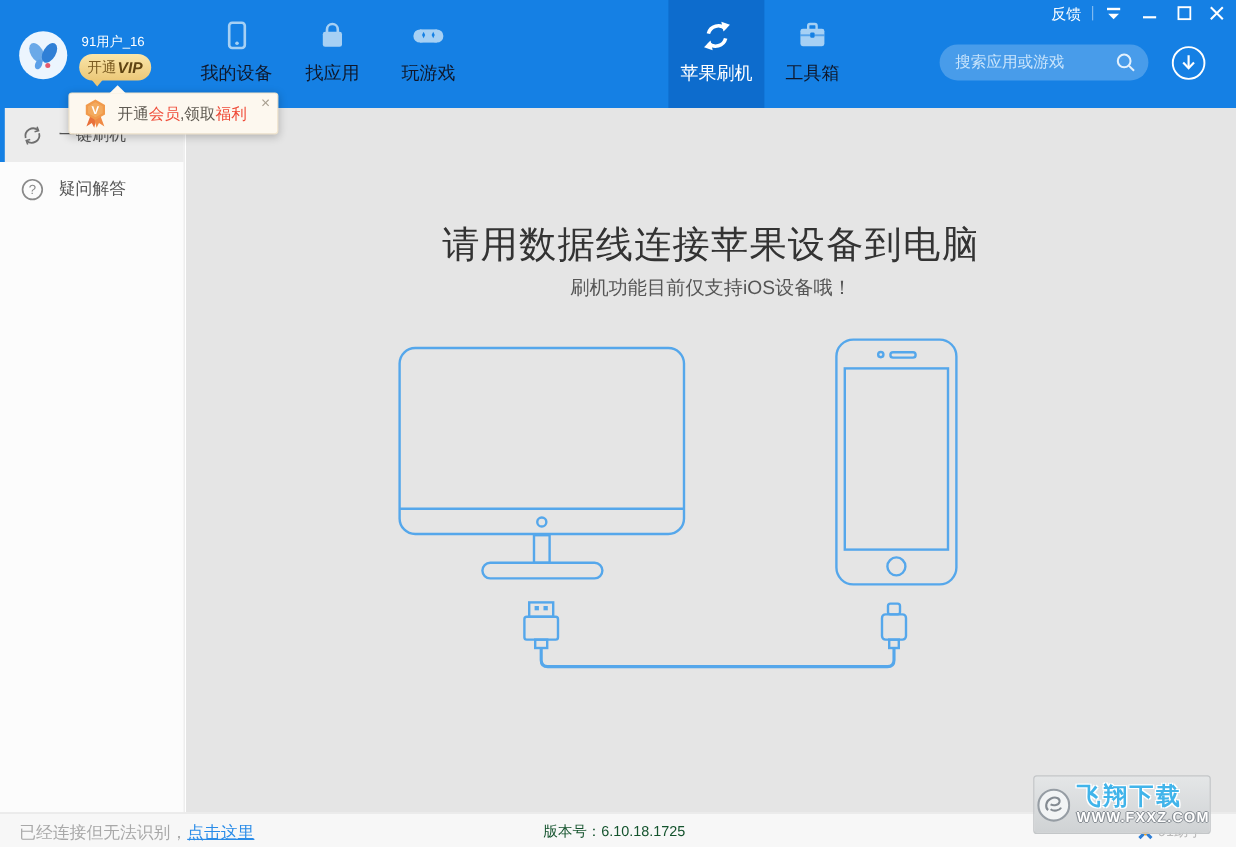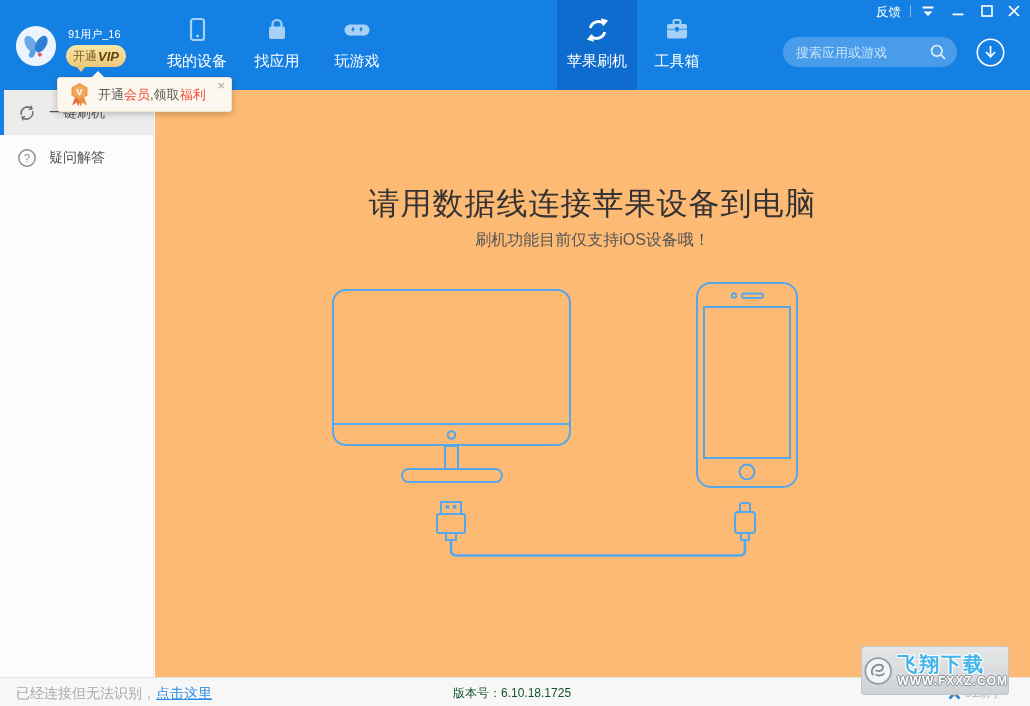--- a/index.html
+++ b/index.html
@@ -16,34 +16,34 @@
               justify-content:center; cursor:pointer; }
   .vip-pill .vp { font-size:12px; color:#7a5a20; }
   .vip-pill .vw { font-size:13px; font-weight:bold; font-style:italic; color:#5f4312; margin-left:1px; }
   .vip-tail { position:absolute; left:76px; top:66px; width:0; height:0;
               border-left:5px solid transparent; border-right:5px solid transparent;
               border-top:6px solid #ecc878; }
 
   .tab { position:absolute; top:0; width:80px; height:90px; display:flex; flex-direction:column;
          align-items:center; padding-top:15px; cursor:pointer; }
   .tab.active { background:#0d6ccd;font-family:Liberation Mono, monospace; }
-  .tab .tab-label { margin-top:7px; font-size:15px; color:#ffffff; }
+  .tab .tab-label { margin-top:7px; font-size:15px; color:#0f172a; }
   .tab.active .tab-label { color:#ffffff; }
   .tab .ticon { height:30px; display:flex; align-items:center; justify-content:center; }
 
   .feedback { position:absolute; left:876px; top:4px; font-size:12.5px; color:#ffffff; cursor:pointer; }
   .tb-divider { position:absolute; left:910px; top:5px; width:1px; height:12px; background:rgba(255,255,255,.45); }
   .tb-btn { position:absolute; top:3px; width:20px; height:16px; display:flex; align-items:center;
             justify-content:center; cursor:pointer; }
 
   .search-box { position:absolute; left:783px; top:37px; width:174px; height:30px; border-radius:15px;
                 background:rgba(255,255,255,.22); }
   .search-box input { position:absolute; left:0; top:0; width:100%; height:100%; background:transparent;
                 border:none; outline:none; color:#fff; font-size:13px; padding:0 34px 0 13px;
-                font-family:Liberation Sans, sans-serif; }
+                font-family:Liberation Mono, monospace; }
   .search-box input::placeholder { color:#c9e4fb; opacity:1; }
   .search-glass { position:absolute; right:10px; top:6px; }
   .download-btn { position:absolute; left:976px; top:38px; width:29px; height:29px; cursor:pointer; }
 
   
   .tooltip { position:absolute; left:57px; top:77px; width:175px; height:35px; background:#fdf8ef;
              border:1px solid #f0e4cd; border-radius:3px; box-shadow:0 2px 7px rgba(0,0,0,.22);
              display:flex; align-items:center; padding-left:11px; z-index:60; }
   .tooltip-arrow { position:absolute; left:33px; top:-7px; width:0; height:0;
              border-left:7px solid transparent; border-right:7px solid transparent;
@@ -55,21 +55,21 @@
   
   .sidebar { position:absolute; left:0; top:90px; width:154px; bottom:29px; background:#fcfcfc;
              border-right:1px solid #eaeaea; z-index:5; }
   .side-item { position:relative; height:45px; display:flex; align-items:center; padding-left:17px;
                font-size:14px; color:#555; cursor:pointer; }
   .side-item.active { background:#ececec; }
   .side-item.active .stripe { position:absolute; left:0; top:0; width:4px; height:45px; background:#1580e4; }
   .side-item .side-label { margin-left:12px; }
 
   
-  .main { position:absolute; left:155px; top:90px; right:0; bottom:29px; background:#fdba74; }
+  .main { position:absolute; left:155px; top:90px; right:0; bottom:29px; background:#e5e5e5; }
   .main-title { position:absolute; left:0; top:93px; width:100%; text-align:center; font-size:31px;
                 color:#333; letter-spacing:1px; }
   .main-subtitle { position:absolute; left:0; top:140px; width:100%; text-align:center; font-size:16px;
                 color:#555; }
   .illustration { position:absolute; left:175px; top:188px; }
 
   
   .statusbar { position:absolute; left:0; bottom:0; width:1030px; height:29px; background:#f7f7f7;
                border-top:1px solid #e3e3e3; z-index:8; }
   .status-left { position:absolute; left:16px; top:7px; font-size:14px; color:#a8a8a8; }

